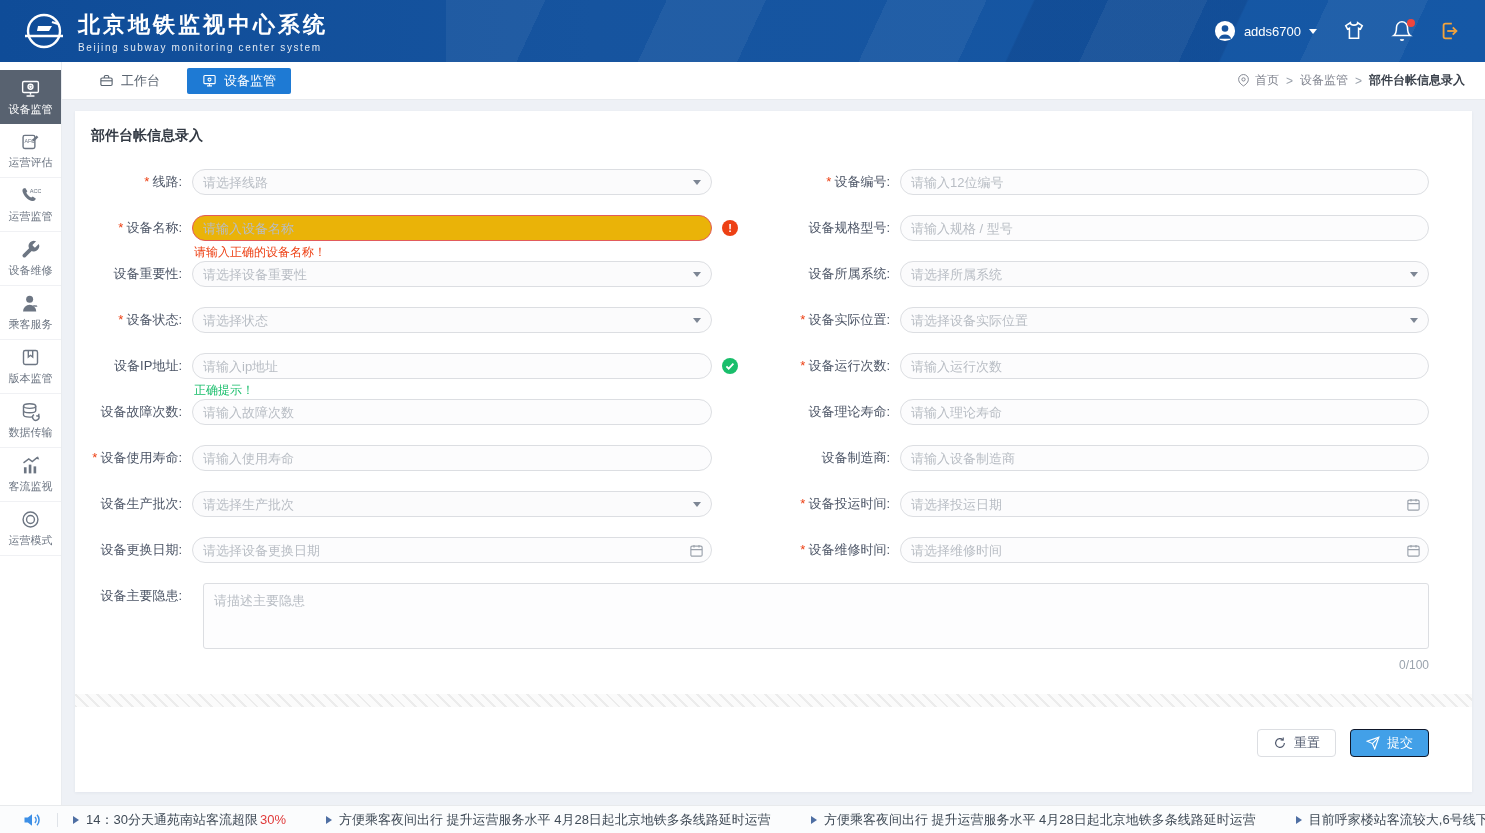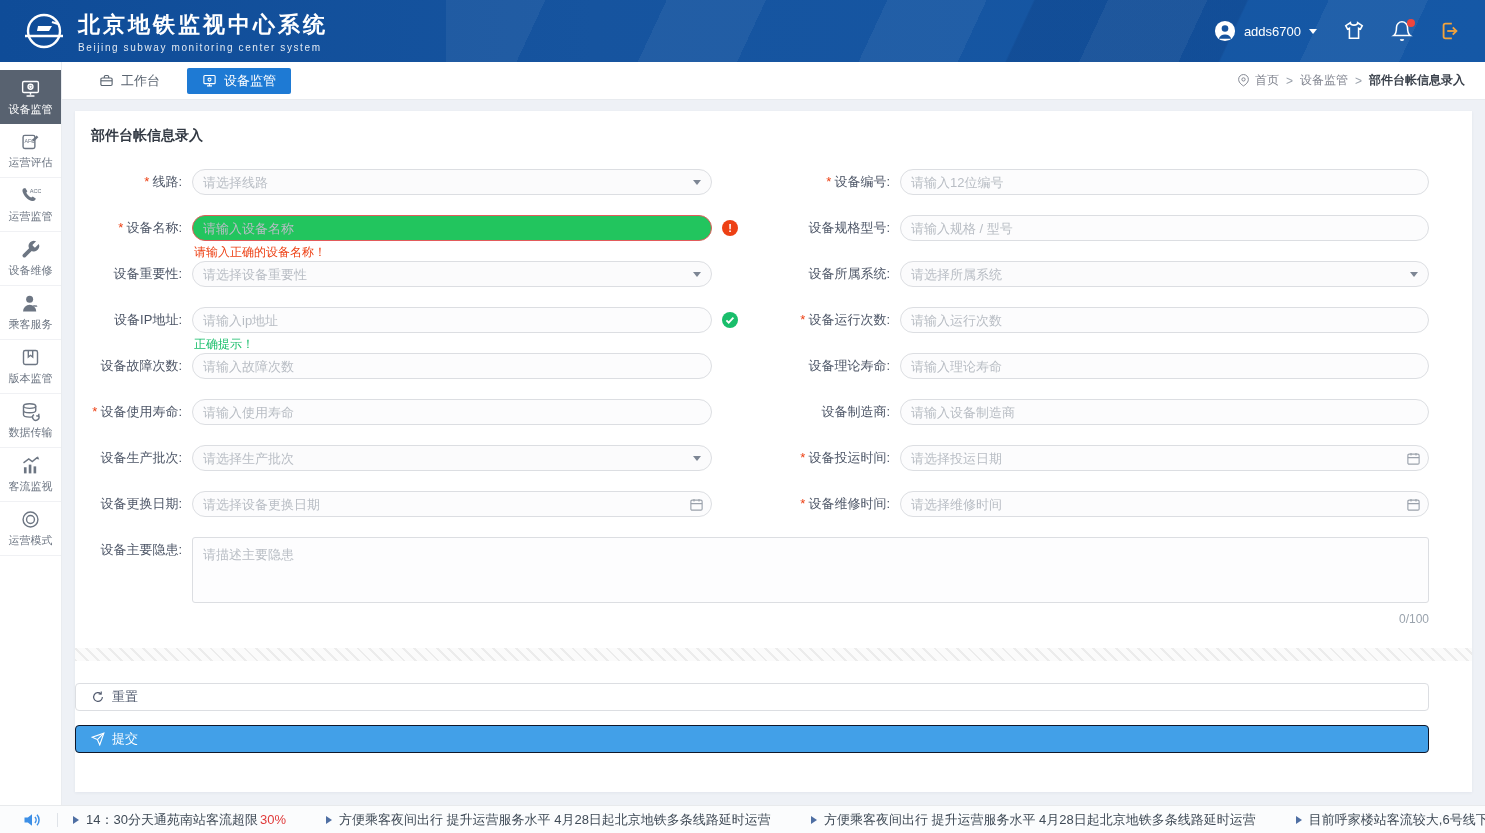--- a/index.html
+++ b/index.html
@@ -55,35 +55,35 @@
   .req::before { content:"*"; color:#ed4014; margin-right:3px; }
   .fwrap { flex:1; position:relative; }
   .field { height:26px; border:1px solid #dcdee2; border-radius:13px; background:#fcfcfd; position:relative; display:flex; align-items:center; }
   .field input { width:100%; height:100%; border:0; background:transparent; outline:none; padding:0 26px 0 10px; font-size:13px; color:#495060; font-family:inherit; }
   .field input::placeholder { color:#b8bdc4; }
   .field.plain input { padding-right:10px; }
   .field.sel { background:#fbfbfc; cursor:pointer; }
   .caret { position:absolute; right:10px; top:10px; width:0; height:0; border:4px solid transparent; border-top:5px solid #7d8694; }
   .calico { position:absolute; right:7px; top:5px; width:15px; height:15px; color:#9aa1ab; }
   .calico svg { width:15px; height:15px; }
-  .field.err { border-color:#e25b5b; background:#22c55e; }
+  .field.err { border-color:#e25b5b; background:#eab308; }
   .statico { position:absolute; right:-26px; top:5px; width:16px; height:16px; }
   .errbadge { background:#ed4014; border-radius:50%; width:16px; height:16px; color:#fff; font-size:11px; font-weight:bold; line-height:16px; text-align:center; }
   .errbadge::after { content:"!"; }
   .fmsg { position:absolute; left:2px; top:29px; font-size:12px; white-space:nowrap; }
   .fmsg.bad { color:#ed4014; }
   .fmsg.good { color:#19be6b; }
 
-  .tarow { display:flex; margin-bottom:0; }
+  .tarow { display:flex; margin-bottom:0;gap:11px; }
   .tarow textarea { width:100%; height:66px; border:1px solid #dcdee2; border-radius:3px; background:#fdfdfe; resize:none; outline:none; padding:8px 10px; font-size:13px; color:#495060; font-family:inherit; }
   .tarow textarea::placeholder { color:#b8bdc4; }
   .counter { text-align:right; font-size:12px; color:#9aa3ad; margin-top:5px; }
 
   .hatch { margin-top:22px; height:13px; background:repeating-linear-gradient(45deg,#ececec 0 2px, #fbfbfb 2px 8px); }
-  .cfoot { display:flex; justify-content:flex-end; gap:14px; padding:22px 43px 0 0;flex-direction:column; }
+  .cfoot { display:flex; justify-content:flex-end; gap:14px; padding:22px 43px 0 0; }
   .btn { height:28px; border-radius:4px; display:inline-flex; align-items:center; gap:7px; font-size:13px; padding:0 15px; cursor:pointer; }
   .btn svg { width:14px; height:14px; }
   .btn.reset { background:#fff; border:1px solid #dcdee2; color:#515a6e; }
   .btn.submit { background:#42a0e8; border:1px solid #0f172a; color:#fff; }
 
   
   .ticker { position:absolute; left:0; bottom:0; width:1485px; height:28px; background:#fbfcfd; border-top:1px solid #e8eaec; display:flex; align-items:center; font-size:13px; color:#3f4a56; overflow:hidden; white-space:nowrap; }
   .spk { margin-left:22px; width:20px; height:20px; flex:0 0 auto; }
   .spk svg { width:20px; height:20px; }
   .vdiv { width:1px; height:14px; background:#dfe3e8; margin:0 15px; flex:0 0 auto; }
@@ -326,20 +326,40 @@
           <label class="flabel">设备所属系统:</label>
           <div class="fwrap">
             <div class="field sel">
               <input readonly="" placeholder="请选择所属系统" style="">
               <span class="caret"></span>
             </div>
           </div>
         </div>
       </div>
 
+      <div class="frow">
+        <div class="fitem l">
+          <label class="flabel req">设备状态:</label>
+          <div class="fwrap">
+            <div class="field sel">
+              <input readonly="" placeholder="请选择状态" style="">
+              <span class="caret"></span>
+            </div>
+          </div>
+        </div>
+        <div class="fitem r">
+          <label class="flabel req">设备实际位置:</label>
+          <div class="fwrap">
+            <div class="field sel">
+              <input readonly="" placeholder="请选择设备实际位置" style="">
+              <span class="caret"></span>
+            </div>
+          </div>
+        </div>
+      </div>
 
       <div class="frow">
         <div class="fitem l">
           <label class="flabel">设备IP地址:</label>
           <div class="fwrap">
             <div class="field plain">
               <input placeholder="请输入ip地址" style="">
             </div>
             <span class="statico">
               <svg viewBox="0 0 16 16">

